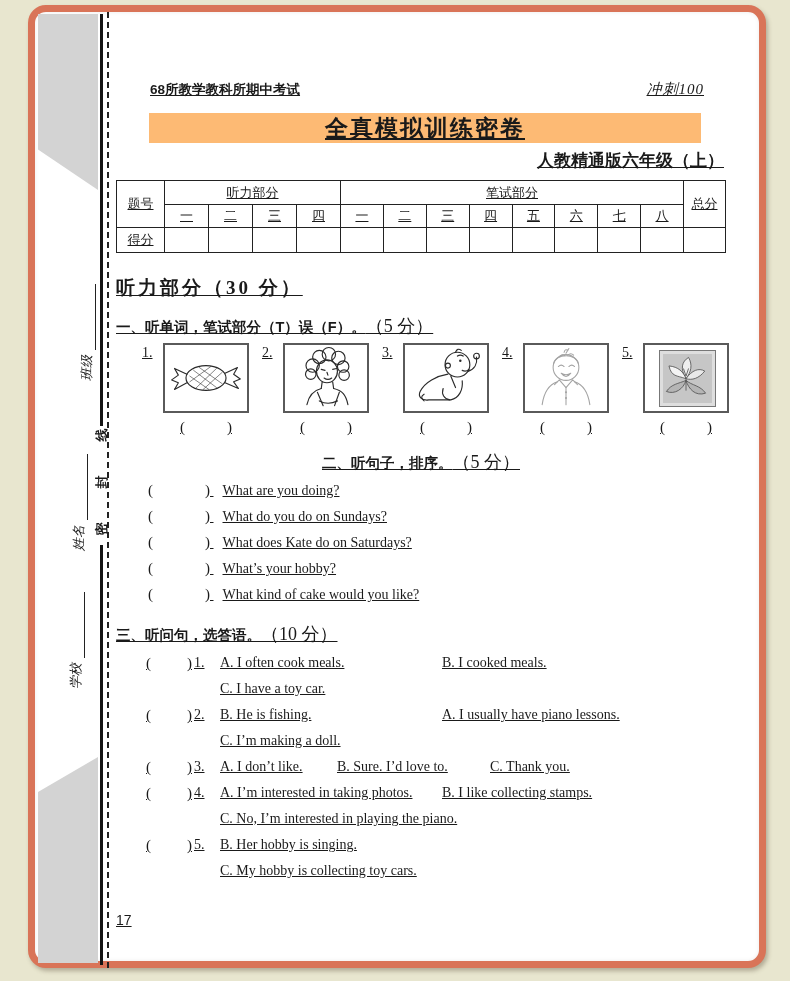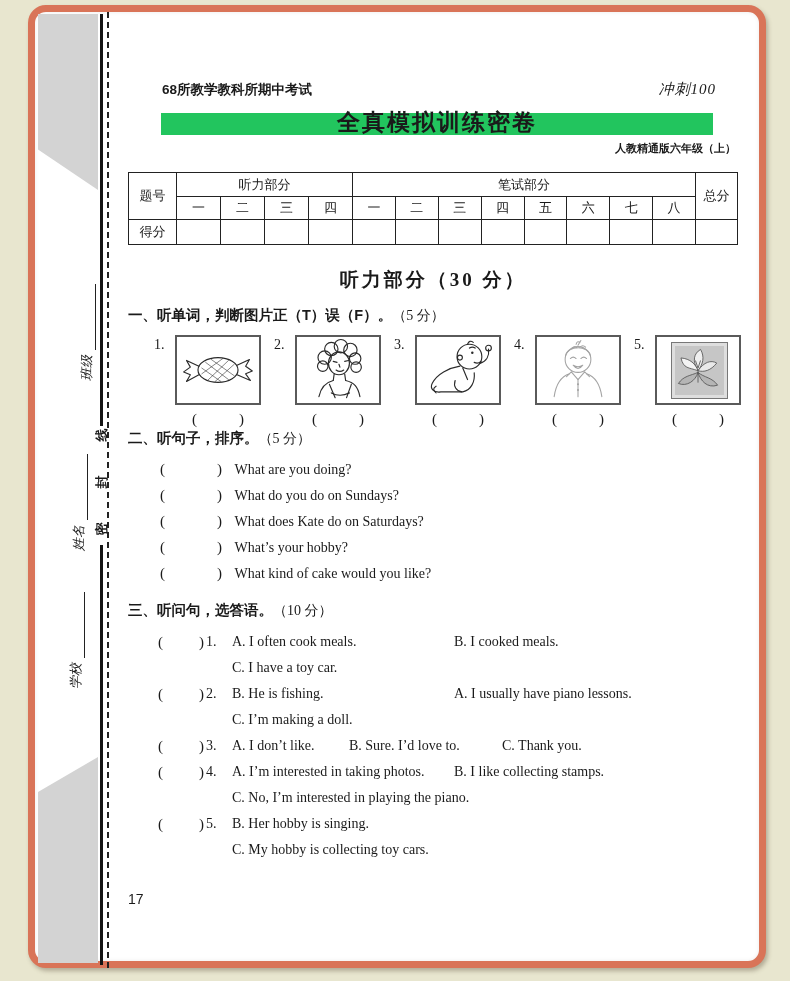--- a/index.html
+++ b/index.html
@@ -29,42 +29,42 @@
     font-size:13px;font-weight:bold;
   }
   .seal-chars span{transform:rotate(-90deg);display:block;}
   .mlabel{
     position:absolute;height:20px;transform:rotate(-90deg);
     display:flex;align-items:flex-end;gap:5px;
     font-size:13px;font-style:italic;white-space:nowrap;
   }
   .blank-line{display:inline-block;width:66px;height:15px;border-bottom:1.3px solid #222;}
   
-  .content{position:absolute;left:128px;top:70px;width:610px;}
+  .content{position:absolute;left:116px;top:70px;width:610px;text-decoration:underline;}
   .hdr-row{display:flex;justify-content:space-between;align-items:baseline;
     margin-top:10px;padding:0 22px 0 34px;height:18px;}
   .hdr-left{font-family:"Liberation Sans",sans-serif;font-weight:bold;font-size:13.5px;}
   .hdr-right{font-style:italic;font-size:15px;letter-spacing:1px;}
-  .title-band{margin:15px 25px 0 33px;background:#22c55e;height:22px;
-    display:flex;align-items:flex-end;justify-content:center;}
+  .title-band{margin:15px 25px 0 33px;background:#fdba74;height:30px;
+    display:flex;align-items:center;justify-content:center;}
   .title-band h1{margin:0;font-family:"Liberation Sans",sans-serif;font-size:23px;
     letter-spacing:2px;line-height:26px;}
-  .edition{margin-top:6px;padding-right:2px;text-align:right;font-weight:bold;font-size:11px;height:18px;}
+  .edition{margin-top:6px;padding-right:2px;text-align:right;font-weight:bold;font-size:17px;height:18px;}
   
   table.score{margin-top:13px;width:610px;border-collapse:collapse;table-layout:fixed;
     font-size:13px;text-align:center;}
   table.score td{border:1.4px solid #222;padding:0;height:22px;}
   table.score tr.r1 td{height:23px;}
   table.score tr.r3 td{height:24px;}
   
-  .sec-title{margin:22px 0 0 0;text-align:center;font-size:19px;font-weight:bold;
+  .sec-title{margin:22px 0 0 0;text-align:left;font-size:19px;font-weight:bold;
     letter-spacing:3px;height:26px;}
   .part-head{font-family:"Liberation Sans",sans-serif;font-weight:bold;font-size:14.5px;height:20px;}
-  .ph1{margin-top:13px;} .ph2{margin-top:1px;} .ph3{margin-top:15px;}
-  .part-head .score{font-family:"Liberation Serif",serif;font-weight:normal;font-size:14px;}
+  .ph1{margin-top:13px;} .ph2{margin-top:14px;text-align:center;} .ph3{margin-top:15px;}
+  .part-head .score{font-family:"Liberation Serif",serif;font-weight:normal;font-size:18px;}
   
   .bracket{display:inline-flex;justify-content:space-between;font-size:15px;}
   .b-pic{width:52px;} .b2{width:62px;} .b3{width:46px;}
   
   .pics-row{margin:9px 0 0 26px;display:flex;gap:13px;}
   .pic-group{display:flex;}
   .pic-num{width:21px;font-size:14px;padding-top:2px;}
   .pic-col{display:flex;flex-direction:column;align-items:center;}
   .pic-box{position:relative;width:86px;height:70px;box-sizing:border-box;
     border:2px solid #5a5a5a;background:#fff;overflow:hidden;}
@@ -182,21 +182,21 @@
       <td></td>
           <td></td>
       <td></td>
     </tr>
   </tbody>
     </table>
 
   <div class="sec-title">听力部分（30 分）</div>
 
   <div class="part-head ph1">
-    <span>一、听单词，判断图片正（T）误（F）。</span><span class="score">（5 分）</span>
+    <span>一、听单词，笔试部分（T）误（F）。</span><span class="score">（5 分）</span>
   </div>
 
   <div class="pics-row">
 
     <div class="pic-group">
       <span class="pic-num">1.</span>
       <div class="pic-col">
         <div class="pic-box">
           <svg width="82" height="66" viewBox="0 0 86 68">
             <ellipse class="ln" cx="43" cy="34" rx="21" ry="13"></ellipse>

